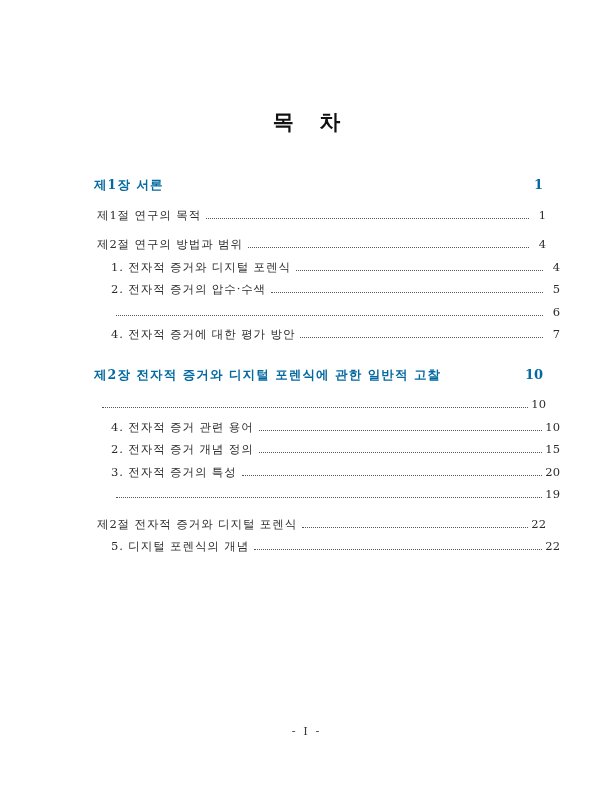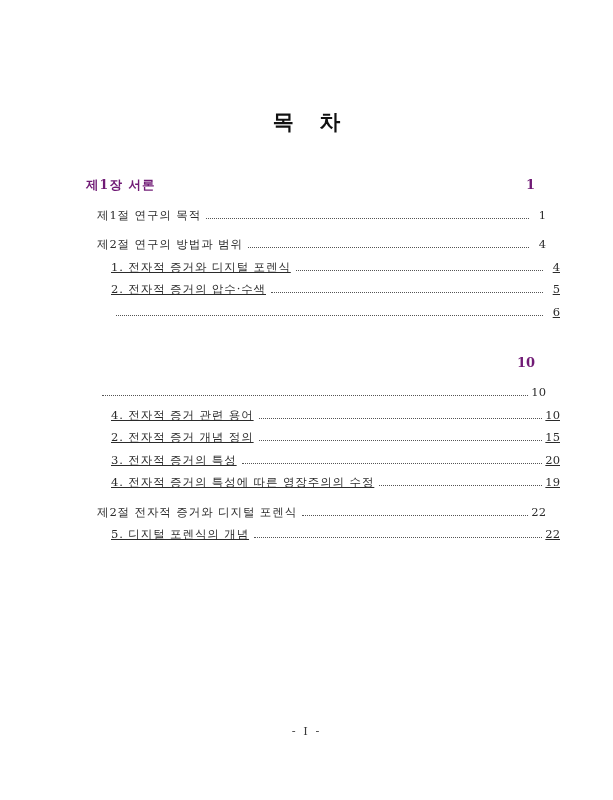--- a/index.html
+++ b/index.html
@@ -79,22 +79,22 @@
   .toc-page {
     flex: 0 0 auto;
     text-align: right;
     font-variant-numeric: lining-nums;
   }
 
   
   .lvl-chapter {
     font-size: 12.5px;
     font-weight: bold;
-    margin-left: 4px;
-    color: #701a75;
+    margin-left: 12px;
+    color: #0369a1;
   }
   .lvl-chapter .toc-label { letter-spacing: 1.1px; }
   .lvl-chapter .toc-leader::before {
     border-bottom-width: 2.6px;
     border-bottom-color: #1a1a1a;
     bottom: 1px;
   }
   .lvl-chapter .toc-page { min-width: 16px; font-size: 13px; }
 
   
@@ -110,21 +110,20 @@
     border-bottom-color: #555555;
   }
   .lvl-section .toc-page { min-width: 14px; }
 
   
   .lvl-item {
     font-size: 11.5px;
     font-weight: normal;
     margin-left: 29px;
     color: #2b2b2b;
-    text-decoration: underline;
   }
   .lvl-item .toc-leader::before {
     border-bottom-width: 1.5px;
     border-bottom-color: #555555;
   }
   .lvl-item .toc-page { min-width: 14px; }
 
   
   .gap-xl { height: 27px; }
   .gap-lg { height: 18px; }
@@ -179,22 +178,28 @@
         <span class="toc-label">2. 전자적 증거의 압수·수색</span>
         <span class="toc-leader"></span>
         <span class="toc-page">5</span>
       </div>
       <div class="gap-md"></div>
       <div class="toc-row lvl-item">
         <span class="toc-leader"></span>
         <span class="toc-page">6</span>
       </div>
       <div class="gap-md"></div>
+      <div class="toc-row lvl-item">
+        <span class="toc-label">4. 전자적 증거에 대한 평가 방안</span>
+        <span class="toc-leader"></span>
+        <span class="toc-page">7</span>
+      </div>
       <div class="gap-xl"></div>
       <div class="toc-row lvl-chapter">
+        <span class="toc-label">제2장 전자적 증거와 디지털 포렌식에 관한 일반적 고찰</span>
         <span class="toc-leader"></span>
         <span class="toc-page">10</span>
       </div>
       <div class="gap-lg"></div>
       <div class="toc-row lvl-section">
         <span class="toc-leader"></span>
         <span class="toc-page">10</span>
       </div>
       <div class="gap-md"></div>
       <div class="toc-row lvl-item">
@@ -209,21 +214,20 @@
         <span class="toc-page">15</span>
       </div>
       <div class="gap-md"></div>
       <div class="toc-row lvl-item">
         <span class="toc-label">3. 전자적 증거의 특성 </span>
         <span class="toc-leader"></span>
         <span class="toc-page">20</span>
       </div>
       <div class="gap-md"></div>
       <div class="toc-row lvl-item">
-        <span class="toc-label">4. 전자적 증거의 특성에 따른 영장주의의 수정</span>
         <span class="toc-leader"></span>
         <span class="toc-page">19</span>
       </div>
       <div class="gap-lg"></div>
       <div class="toc-row lvl-section">
         <span class="toc-label">제2절 전자적 증거와 디지털 포렌식</span>
         <span class="toc-leader"></span>
         <span class="toc-page">22</span>
       </div>
       <div class="gap-md"></div>

